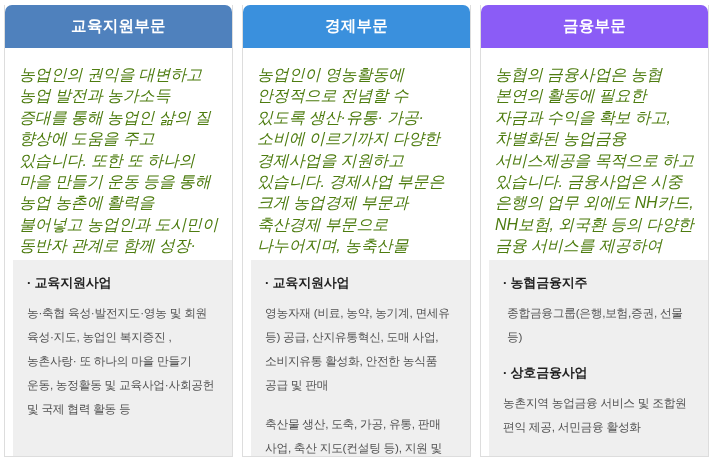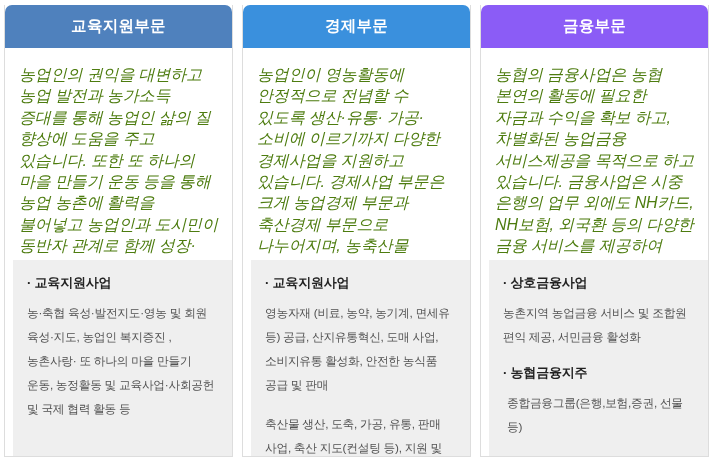--- a/index.html
+++ b/index.html
@@ -124,23 +124,23 @@
     </div>
   </div>
 
   <div class="card">
     <div class="card-header" style="background: #8b5cf6;">
       <span>금융부문</span>
     </div>
     <div class="card-desc">농협의 금융사업은 농협 본연의 활동에 필요한 자금과 수익을 확보 하고, 차별화된 농업금융 서비스제공을 목적으로 하고 있습니다. 금융사업은 시중 은행의 업무 외에도 NH카드, NH보험, 외국환 등의 다양한 금융 서비스를 제공하여 가정경제에서 농업경제, 국가 경제까지 책임을 다해 지켜 나가는 우리나라의 대표 금융기관입니다.</div>
     <div class="card-lower">
       <div class="sub-block">
+        <div class="sub-title">· 농협금융지주</div>
+        <div class="sub-body indent">종합금융그룹(은행,보험,증권, 선물 등)</div>
+      </div>
+      <div class="sub-block">
         <div class="sub-title">· 상호금융사업</div>
         <div class="sub-body">농촌지역 농업금융 서비스 및 조합원 편익 제공, 서민금융 활성화</div>
-      </div>
-      <div class="sub-block">
-        <div class="sub-title">· 농협금융지주</div>
-        <div class="sub-body indent">종합금융그룹(은행,보험,증권, 선물 등)</div>
       </div>
     </div>
   </div>
 
 </div>
 
 </body></html>

